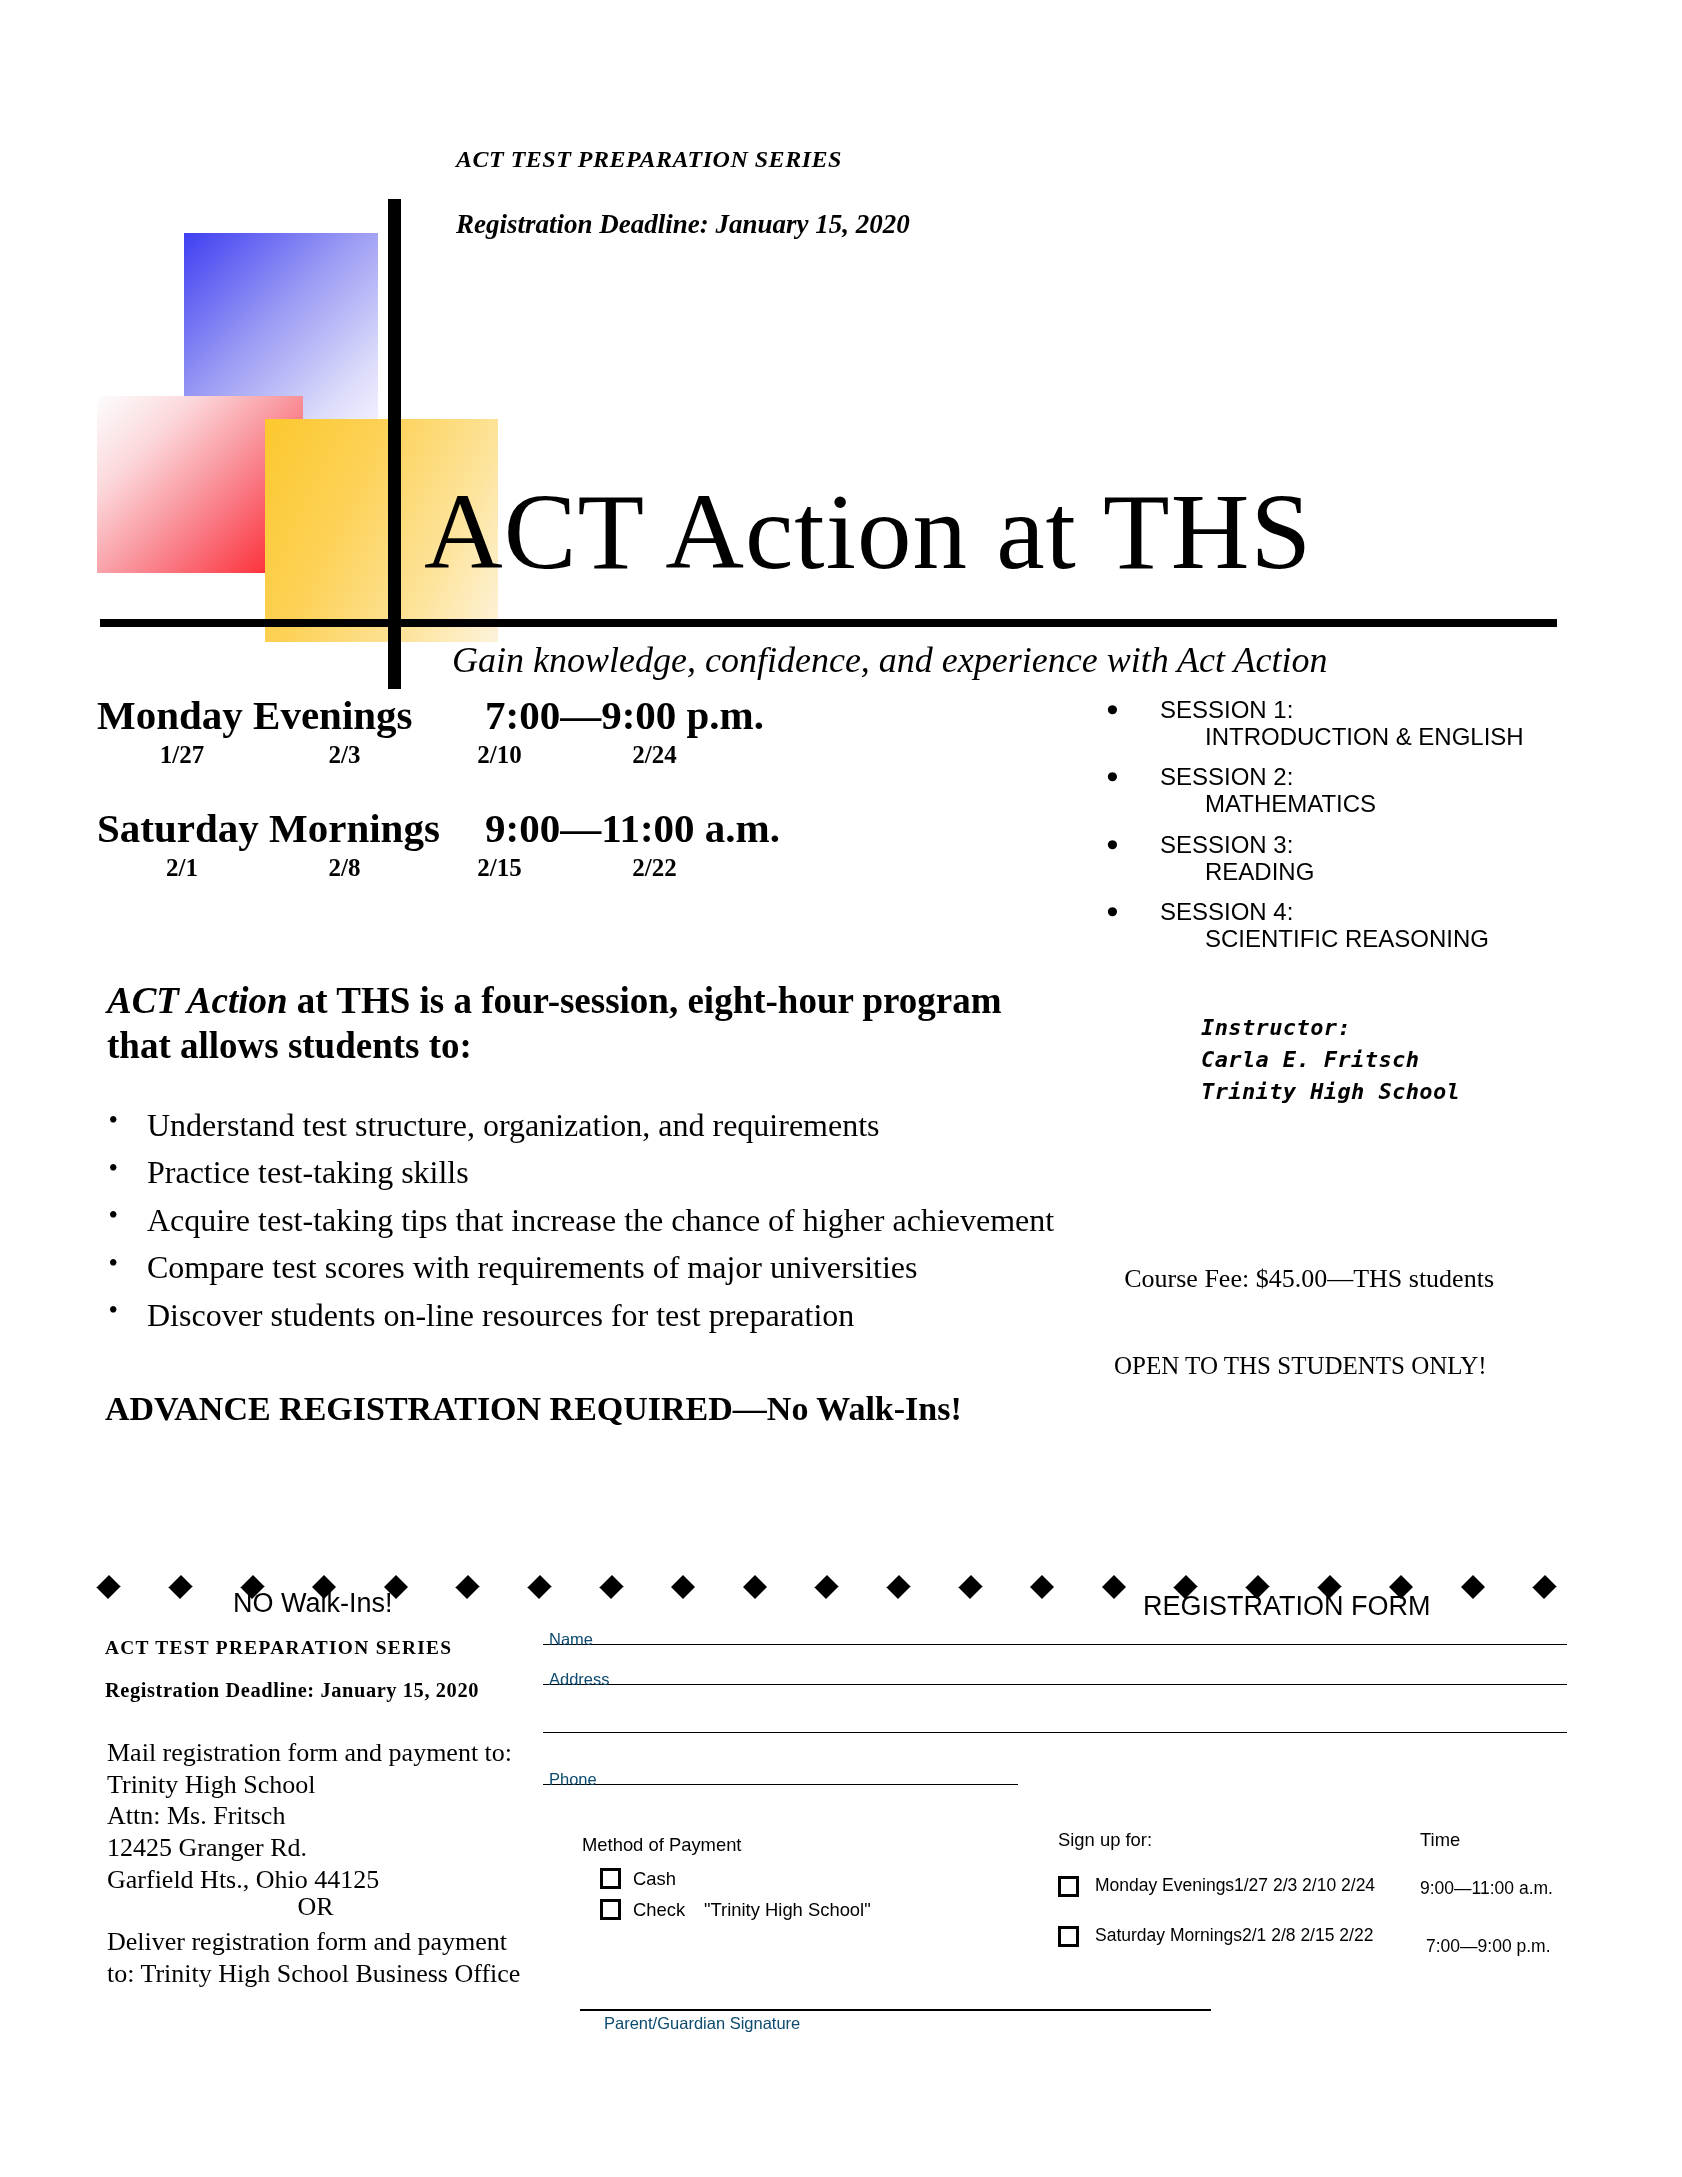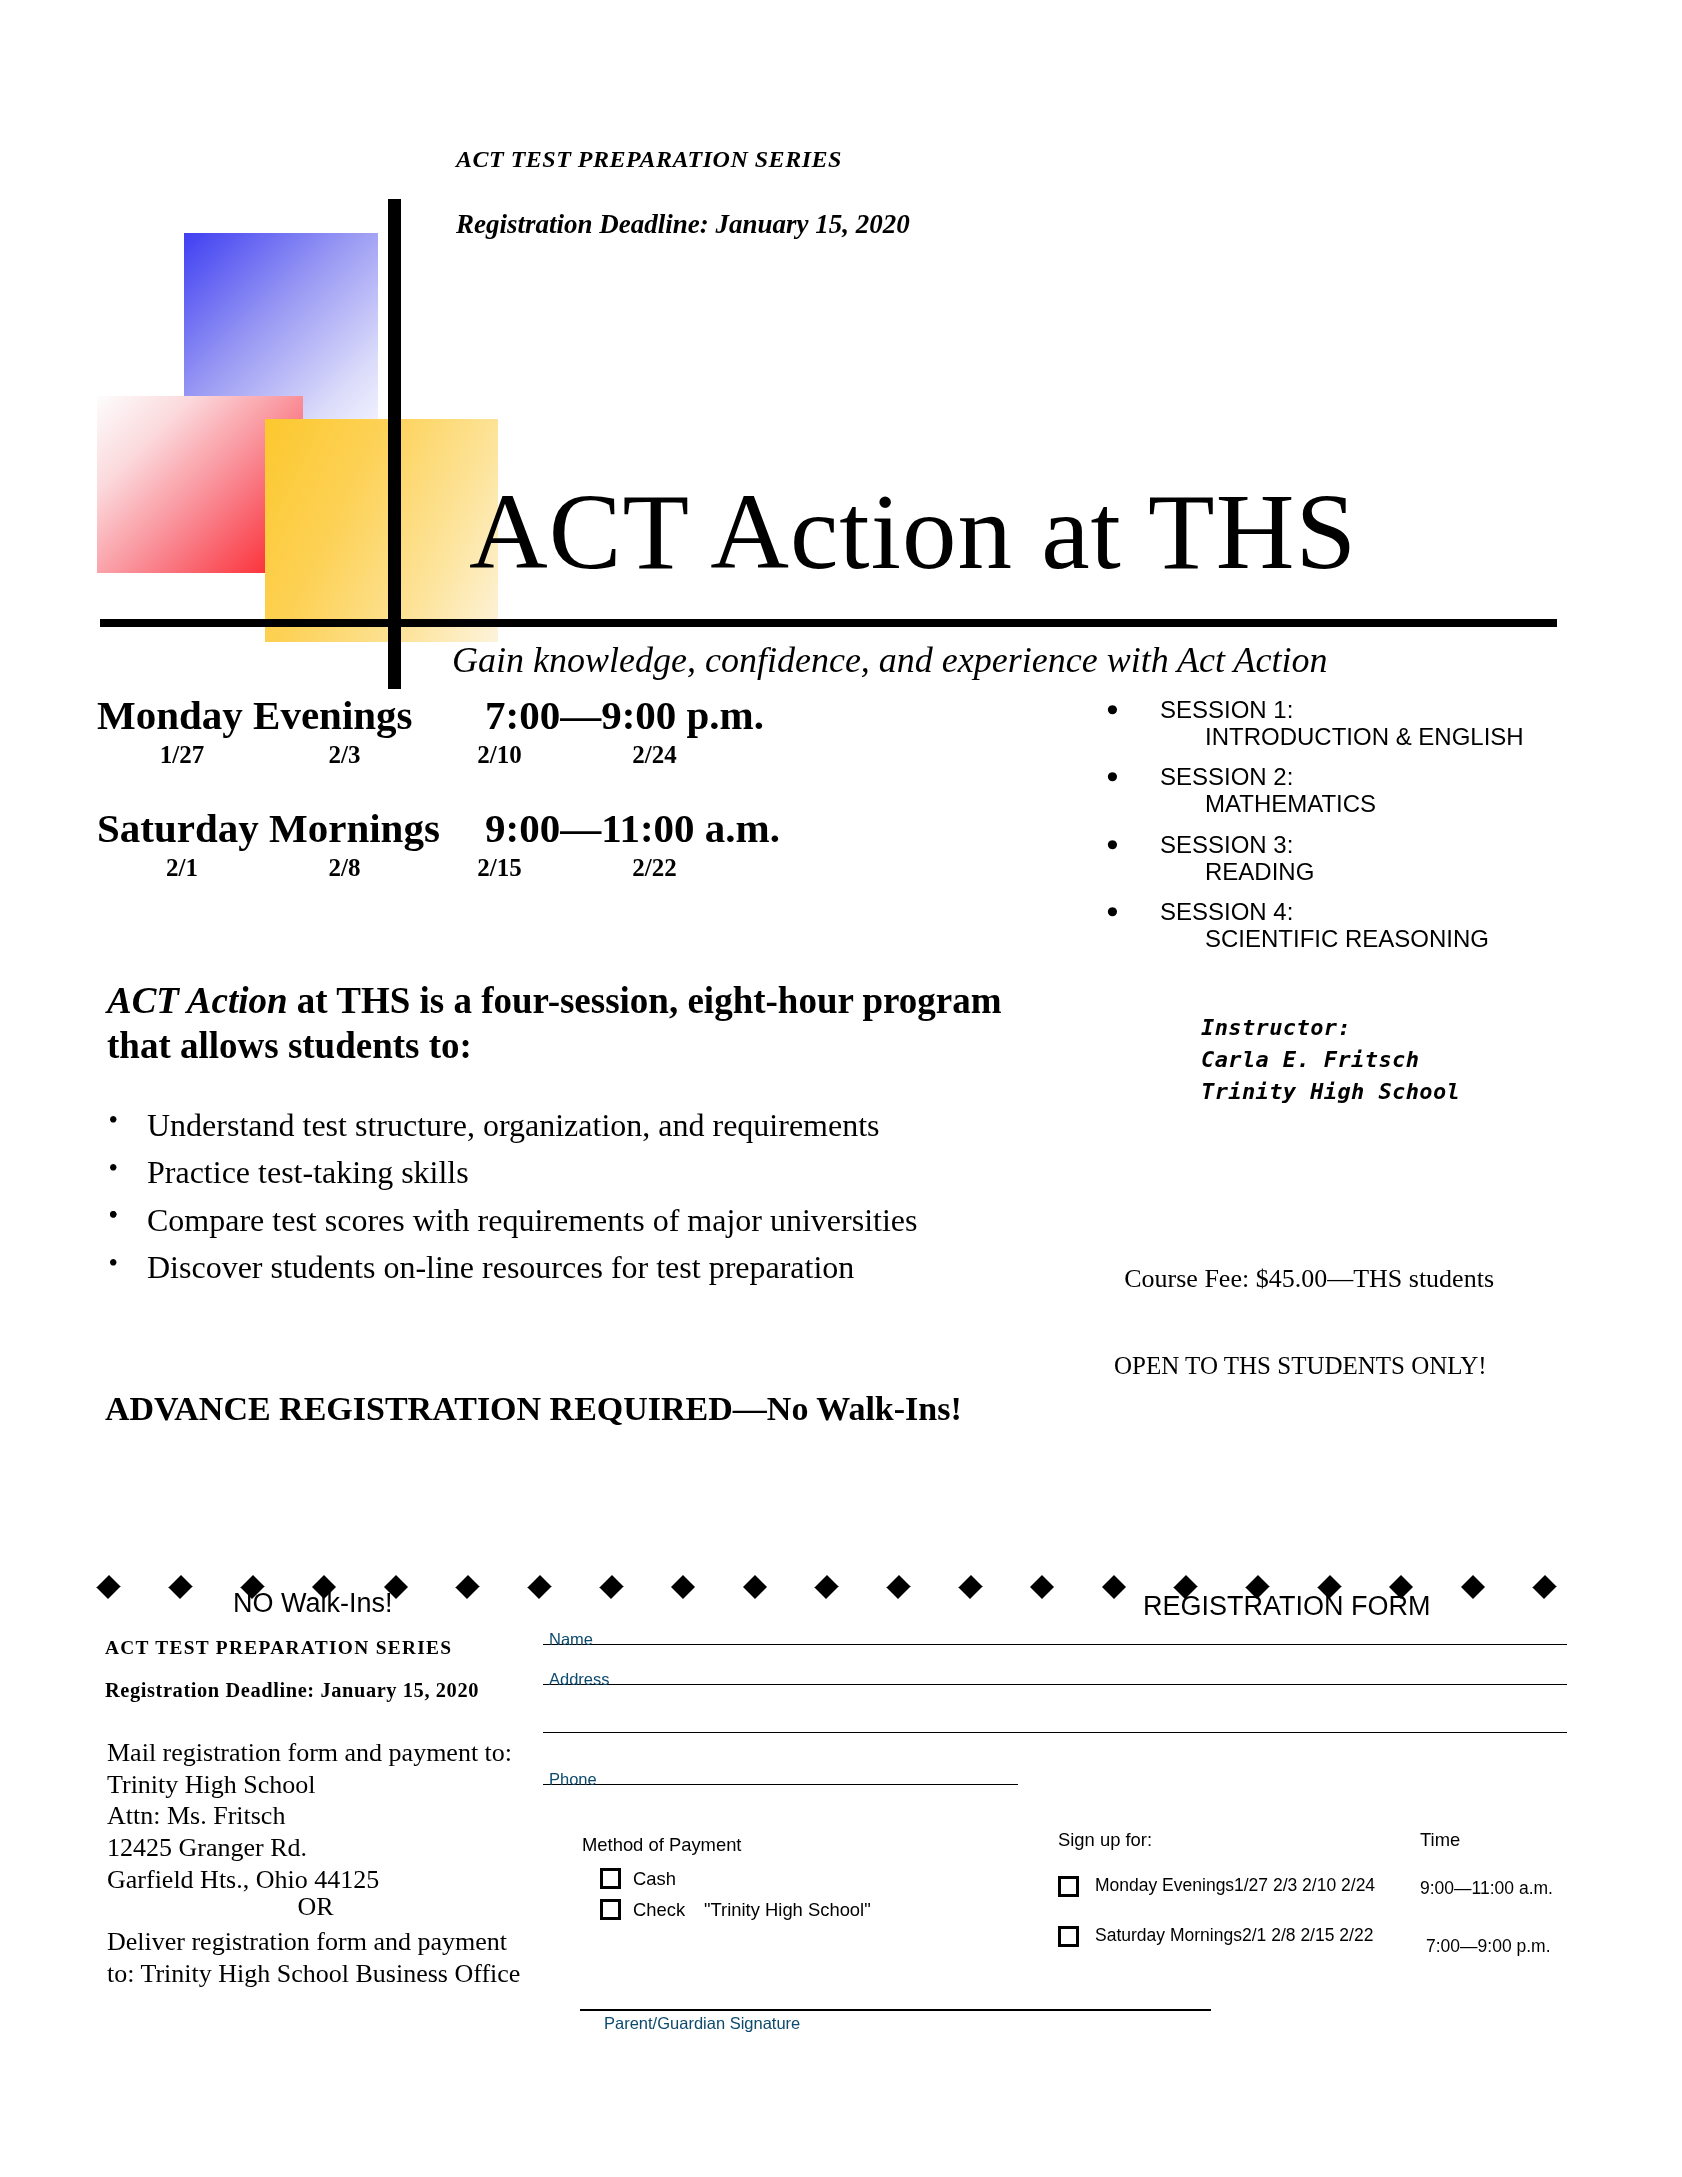--- a/index.html
+++ b/index.html
@@ -87,21 +87,21 @@
 
   <div class="abs eyebrow" style="left:456px;top:146px;">ACT TEST PREPARATION SERIES</div>
   <div class="abs deadline" style="left:456px;top:209px;">Registration Deadline: January 15, 2020</div>
 
   <div class="sq sq-blue" style="left:184px;top:233px;width:194px;height:194px;"></div>
   <div class="sq sq-red" style="left:97px;top:396px;width:206px;height:177px;"></div>
   <div class="sq sq-yellow" style="left:265px;top:419px;width:233px;height:223px;"></div>
   <div class="abs rule-v" style="left:388px;top:199px;width:12.6px;height:490px;"></div>
   <div class="abs rule-h" style="left:100px;top:619px;width:1457px;height:7.8px;"></div>
 
-  <div class="abs title" style="left:469px;top:477px;">ACT Action at THS</div>
+  <div class="abs title" style="left:424px;top:477px;">ACT Action at THS</div>
   <div class="abs tagline" style="left:452px;top:639px;">Gain knowledge, confidence, and experience with Act Action</div>
 
   <div class="abs" style="left:97px;top:691px;width:873px;">
 
     <div style="margin-bottom:35px;">
       <div style="display:flex;align-items:baseline;">
         <div class="sched-day" style="width:388px;">Monday Evenings</div>
         <div class="sched-time">7:00—9:00 p.m.</div>
       </div>
       <div class="sched-dates" style="margin-top:1.9px;">
@@ -157,20 +157,21 @@
     <li class="body-li">
       <span class="bul">•</span>
       <span>Understand test structure, organization, and requirements</span>
     </li>
     <li class="body-li">
       <span class="bul">•</span>
       <span>Practice test-taking skills</span>
     </li>
     <li class="body-li">
       <span class="bul">•</span>
+      <span>Acquire test-taking tips that increase the chance of higher achievement</span>
     </li>
     <li class="body-li">
       <span class="bul">•</span>
       <span>Compare test scores with requirements of major universities</span>
     </li>
     <li class="body-li">
       <span class="bul">•</span>
       <span>Discover students on-line resources for test preparation</span>
     </li>
   </ul>

